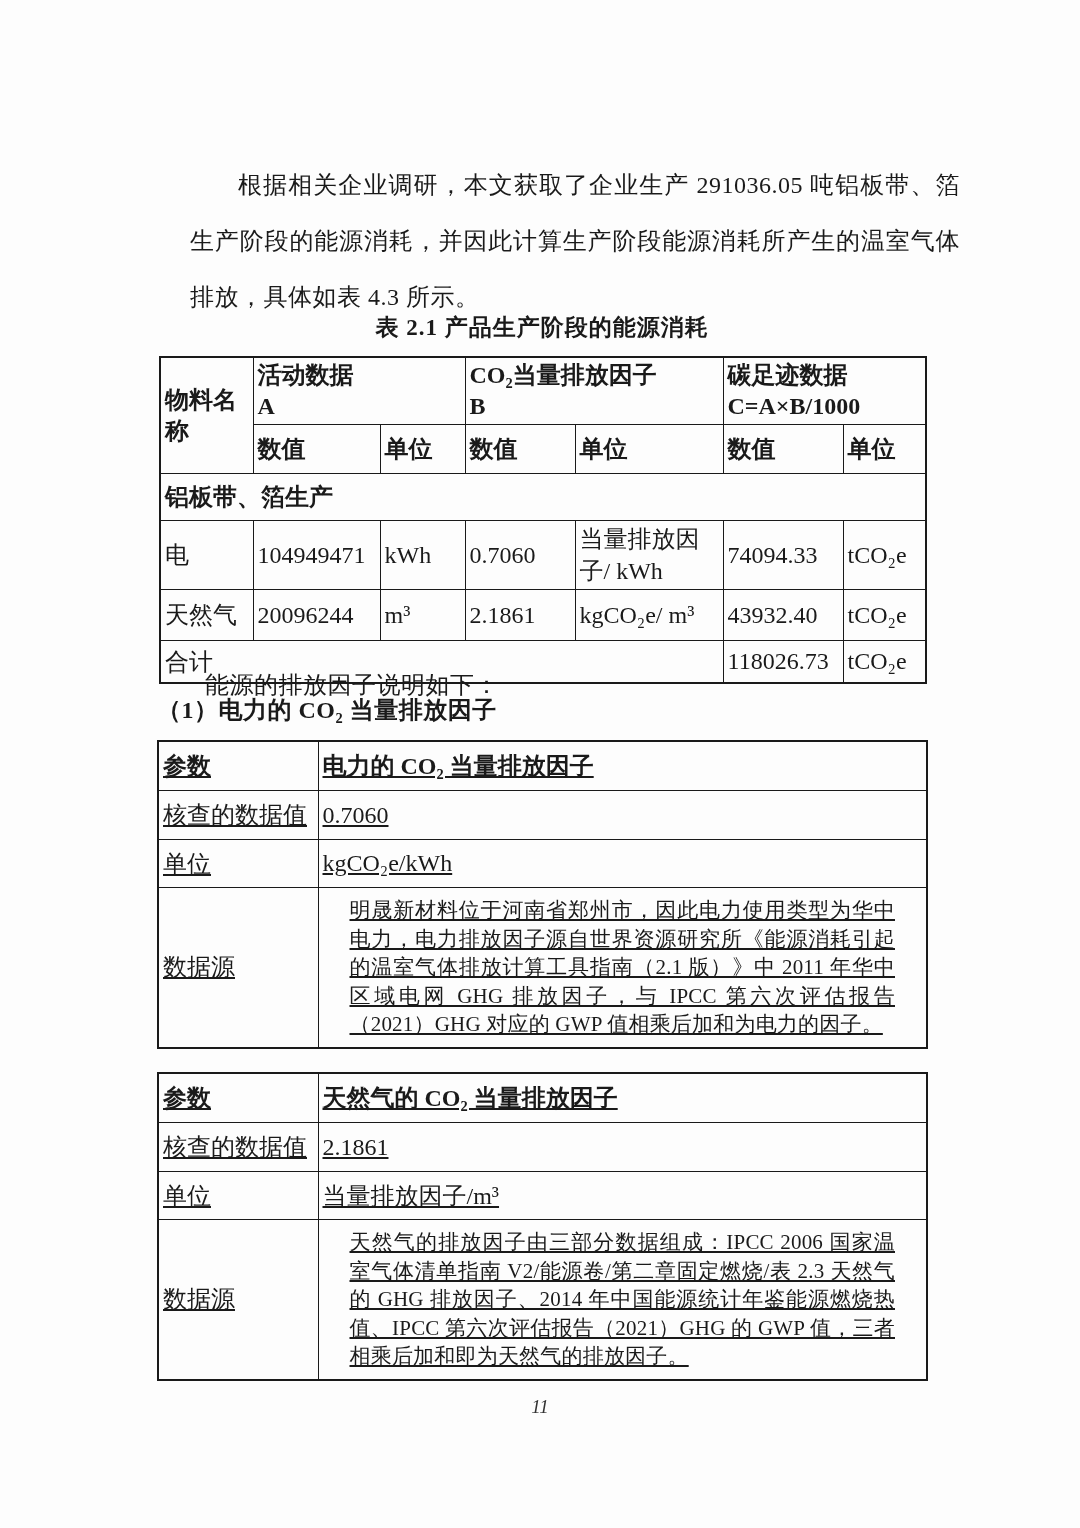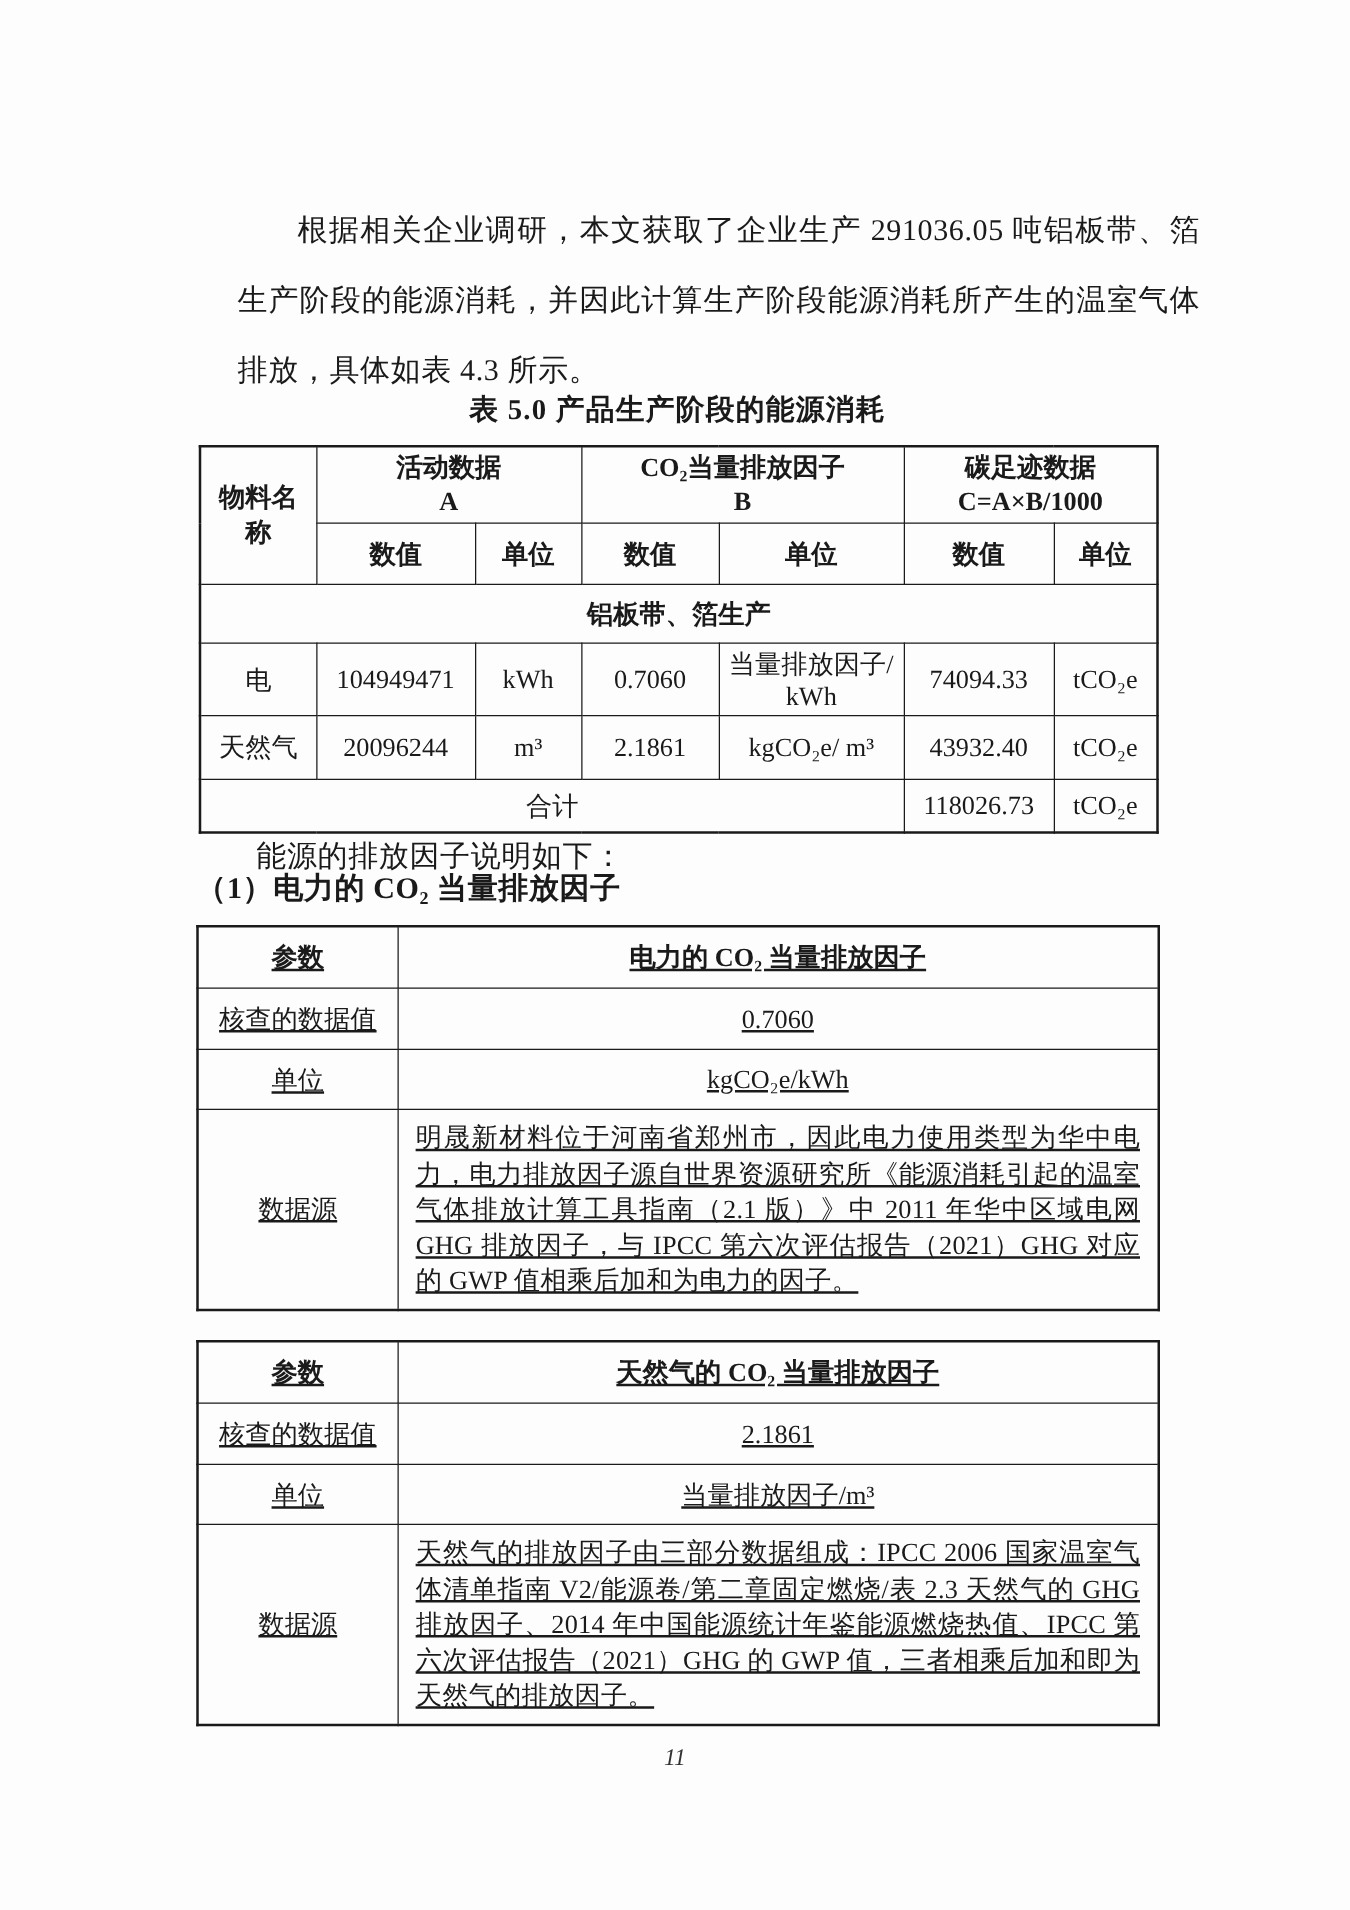--- a/index.html
+++ b/index.html
@@ -21,22 +21,22 @@
     margin-left:33px;
   }
   
   .caption{
     left:157px;top:312px;width:770px;
     font-size:23px;font-weight:bold;text-align:center;
     letter-spacing:1px;
   }
   
   table{border-collapse:collapse;table-layout:fixed;background:#fdfdfd;}
-  td,th{border:1.5px solid #1a1a1a;text-align:center;vertical-align:middle;
-        font-size:21px;padding:2px 4px;overflow:hidden;}
+  td,th{border:1.5px solid #1a1a1a;text-align:left;vertical-align:middle;
+        font-size:24px;padding:2px 4px;overflow:hidden;}
   table{border:2px solid #1a1a1a;}
   .bold{font-weight:bold;}
   .preline{white-space:pre-line;line-height:1.3;}
   
   .energy-table{left:159px;top:356px;width:766px;}
   
   .note{
     left:157px;top:645px;width:770px;
     font-size:24px;text-indent:2em;letter-spacing:0.5px;
   }
@@ -47,34 +47,34 @@
   }
   .sec1-heading{top:694px;}
   .sec2-heading{top:1034px;margin-top:44px;}
   
   .param-table{left:157px;width:771px;text-decoration:underline;}
   .param-table-1{top:740px;}
   .param-table-2{top:1072px;}
   .param-table td.label-col{width:160px;}
   .param-table td.source-text{
     text-align:justify;font-size:21px;line-height:28.5px;
-    padding:8px 14px;letter-spacing:0.2px;
+    padding:8px 31px;letter-spacing:0.2px;
   }
   
   .page-number{
     left:0;top:1396px;width:1080px;
     text-align:center;font-size:19px;color:#333;font-style:italic;
   }
 </style>
 </head>
 <body>
 
 <p class="abs intro">根据相关企业调研，本文获取了企业生产 291036.05 吨铝板带、箔生产阶段的能源消耗，并因此计算生产阶段能源消耗所产生的温室气体排放，具体如表 4.3 所示。</p>
 
-<div class="abs caption">表 5.0 产品生产阶段的能源消耗</div>
+<div class="abs caption">表 2.1 产品生产阶段的能源消耗</div>
 
 <table class="abs energy-table">
   <colgroup>
     <col style="width:93px">
       <col style="width:127px">
       <col style="width:85px">
     <col style="width:110px">
       <col style="width:148px">
       <col style="width:120px">
       <col style="width:83px">

